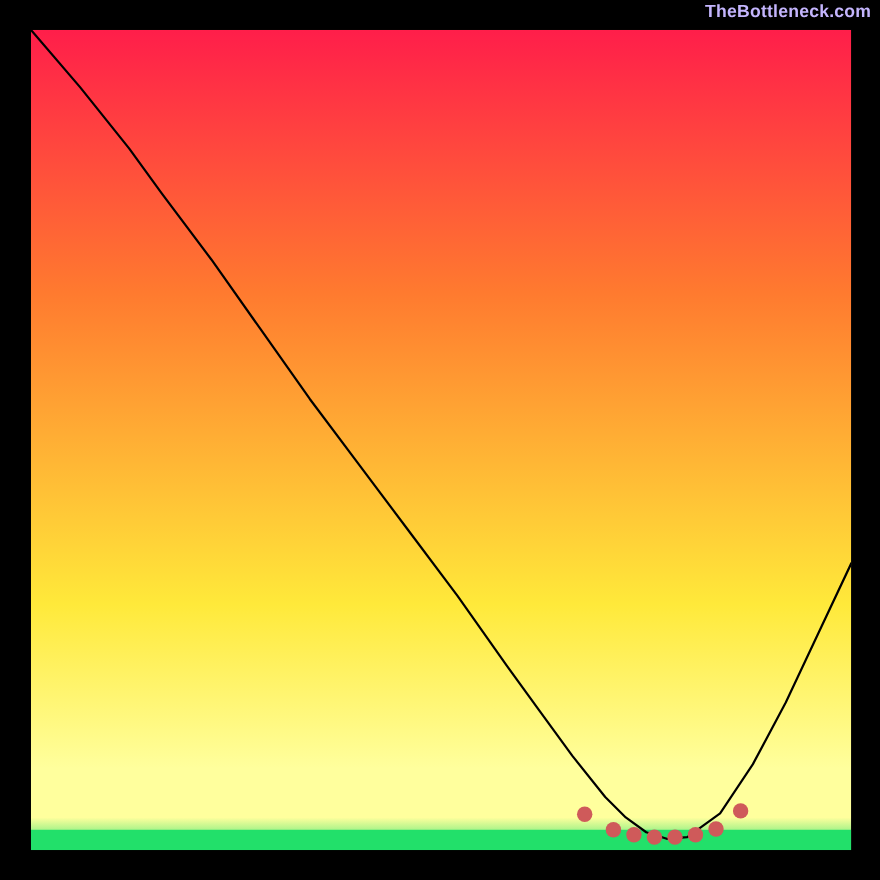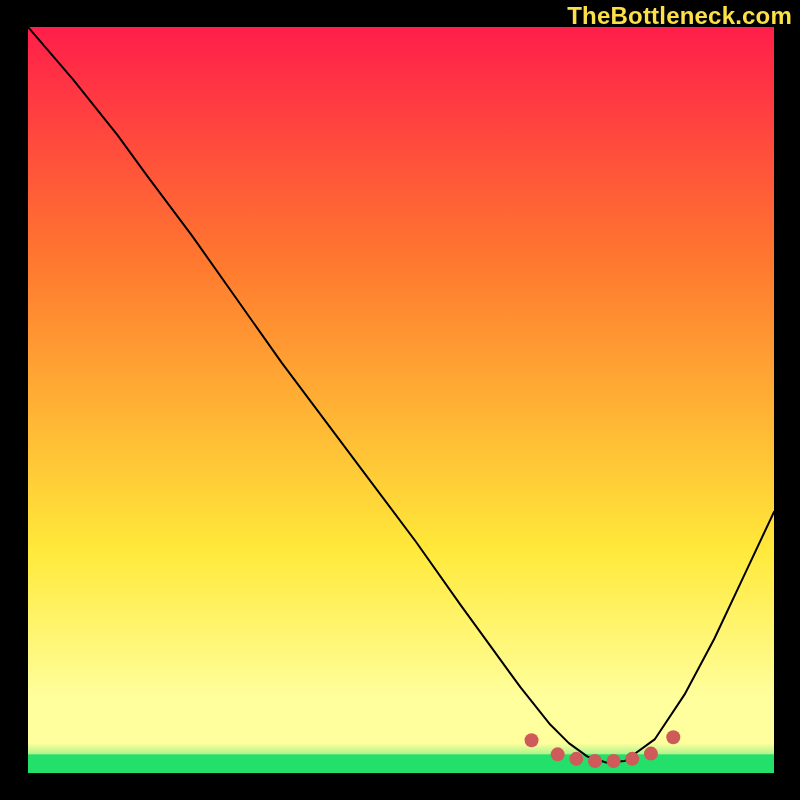--- a/index.html
+++ b/index.html
@@ -14,23 +14,23 @@
   .frame {
     position: relative;
     width: 800px;
     height: 800px;
     background: #000;
   }
   .watermark {
     position: absolute;
     top: 2px;
     right: 8px;
-    font-size: 24px;
+    font-size: 16px;
     font-weight: 600;
-    color: #fde047;
+    color: #c4b5fd;
     letter-spacing: 0.2px;
     z-index: 10;
   }
   .plot-area {
     position: absolute;
     left: 27px;
     top: 27px;
     width: 746px;
     height: 746px;
     overflow: hidden;

